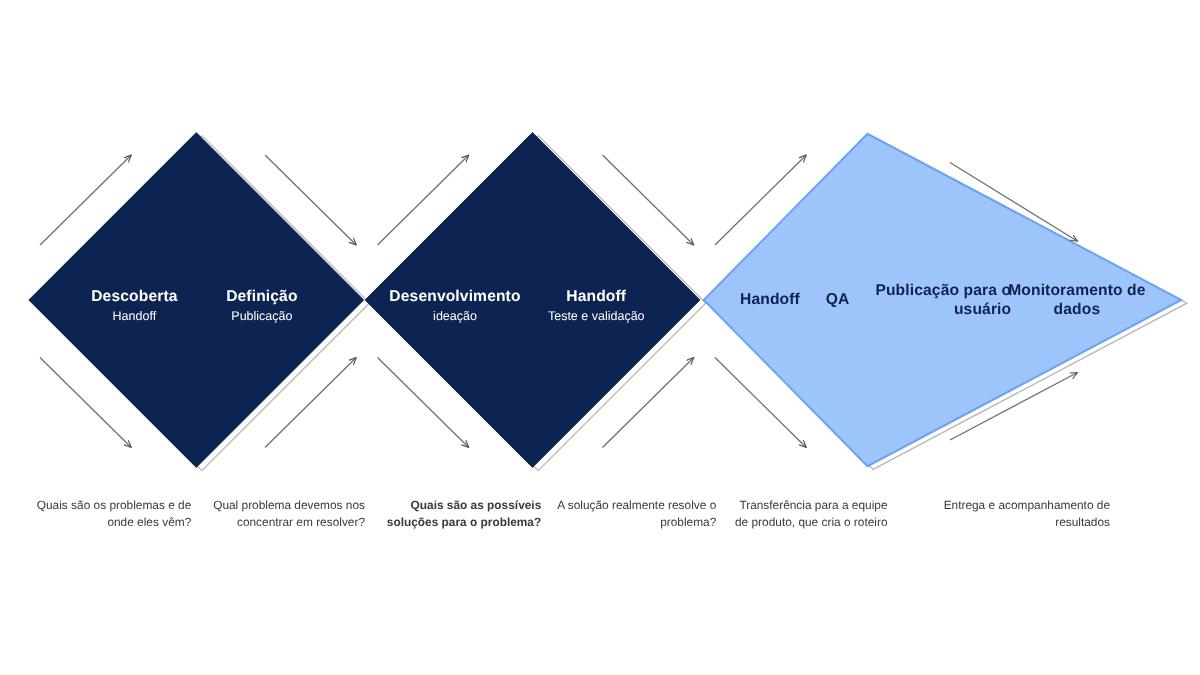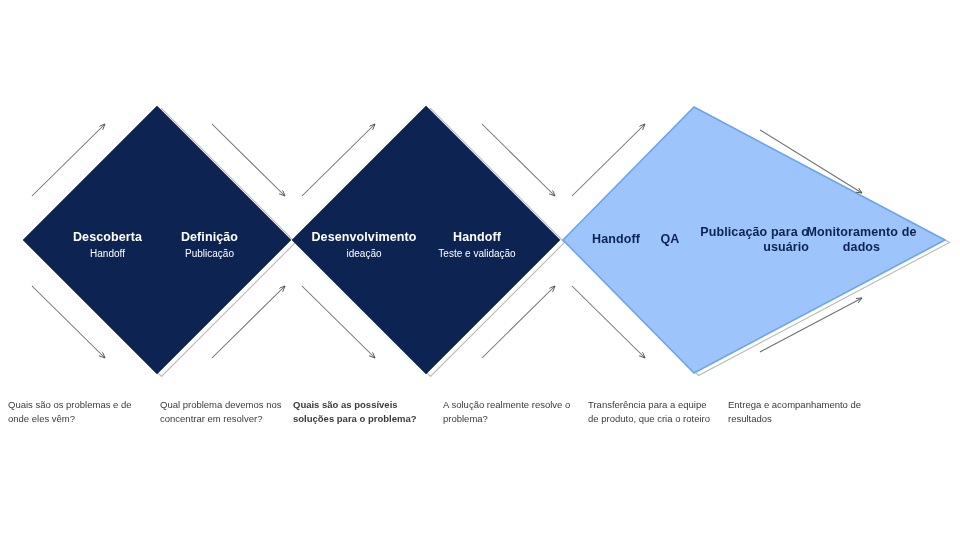--- a/index.html
+++ b/index.html
@@ -53,21 +53,21 @@
   }
   .on-light .phase-title,
   .on-light .phase-sub {
     color: #0d2352;
   }
   .on-light .phase-title {
     font-size: 12.5px;
   }
   .caption {
     position: absolute;
-    text-align: left;
+    text-align: right;
     font-size: 9.5px;
     line-height: 1.45;
     color: #3a3a3a;
     font-family: "Liberation Sans", sans-serif;
   }
 </style>
 </head>
 <body>
 
 <div id="stage">

